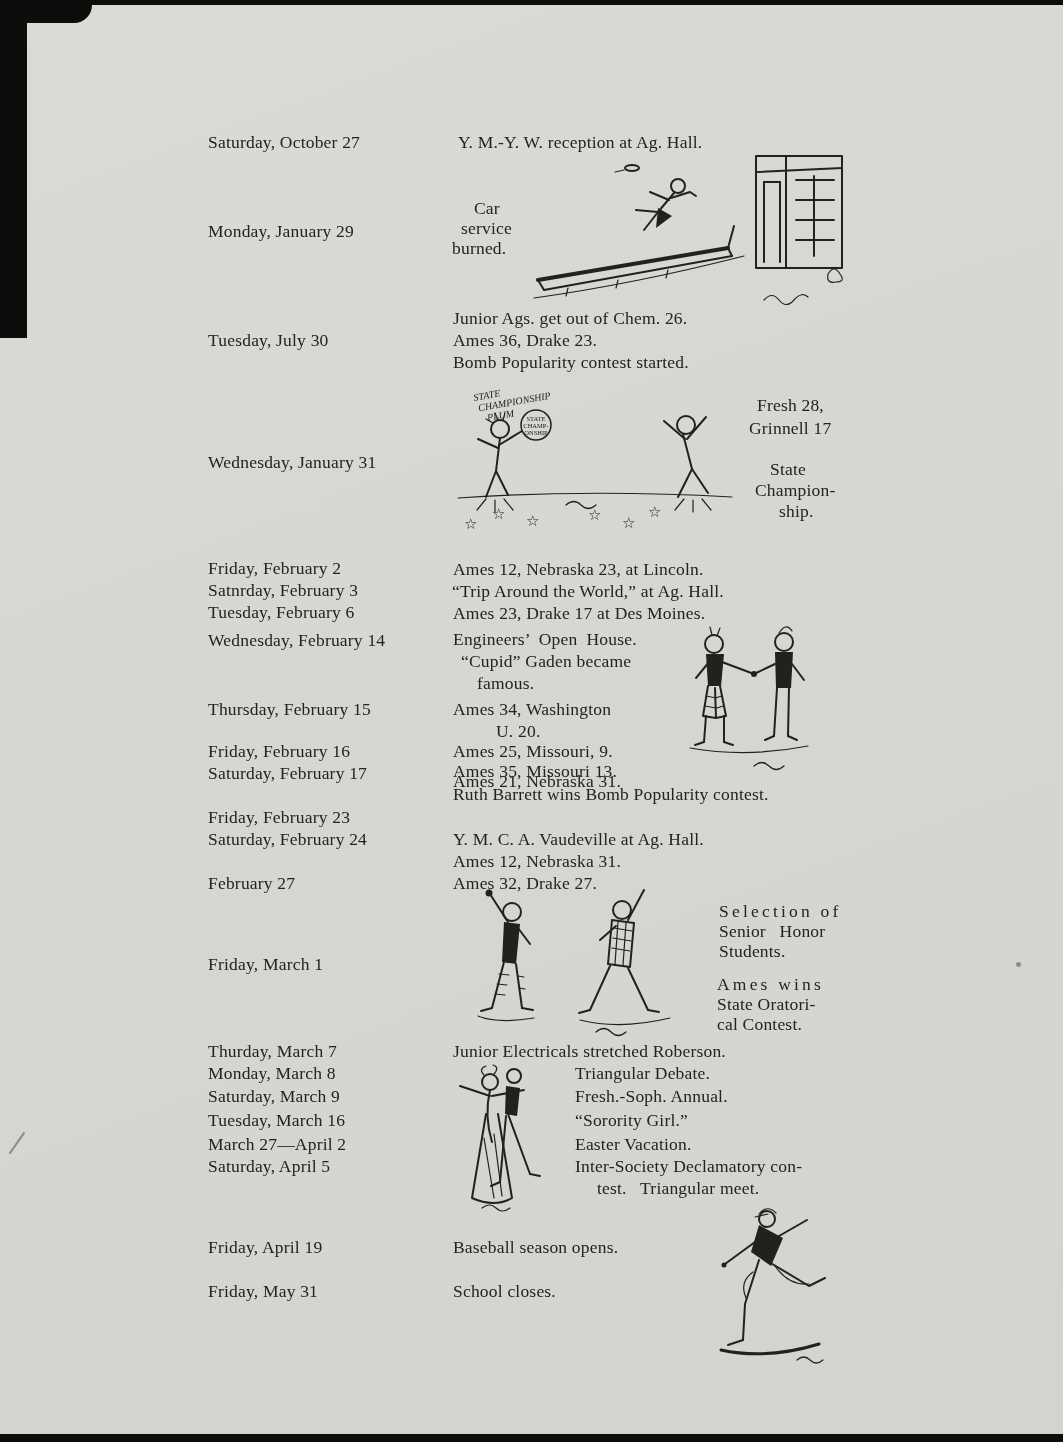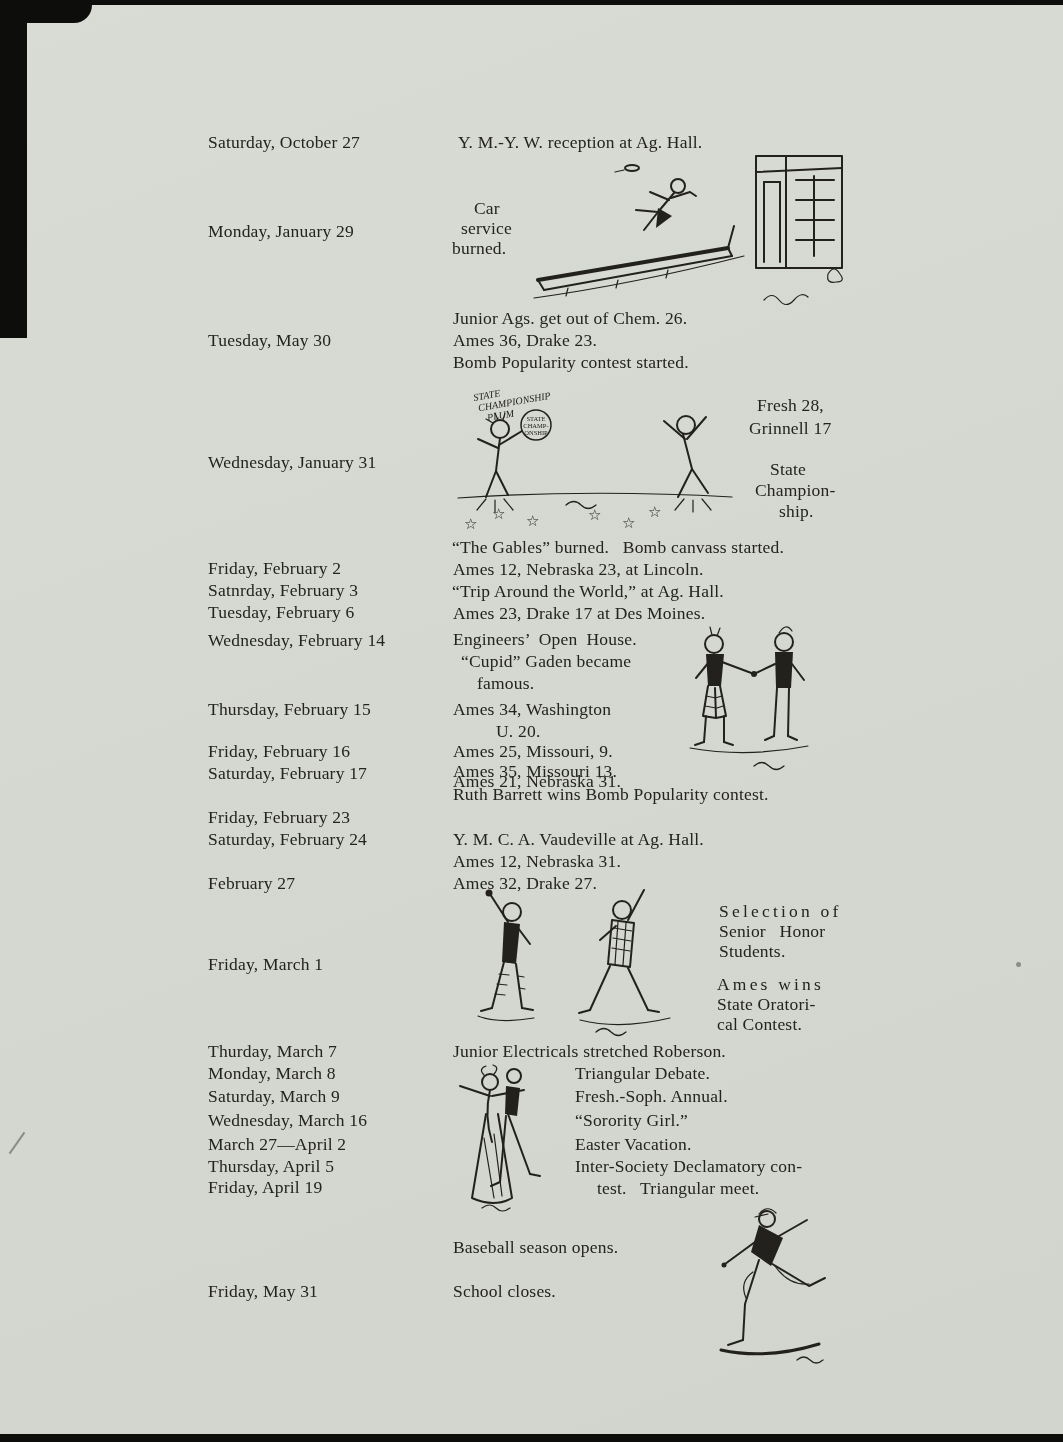--- a/index.html
+++ b/index.html
@@ -36,59 +36,58 @@
 
   <div class="edge" style="left:0;top:0;width:1063px;height:5px"></div>
   <div class="edge" style="left:0;top:0;width:92px;height:23px;border-bottom-right-radius:18px"></div>
   <div class="edge" style="left:0;top:0;width:27px;height:338px"></div>
   <div class="edge" style="left:0;top:1434px;width:1063px;height:8px"></div>
   <div class="mark" style="left:4px;top:1142px;width:26px;height:2px;transform:rotate(-55deg)"></div>
   <div class="mark" style="left:1016px;top:962px;width:5px;height:5px;border-radius:50%"></div>
 
   <div class="line" style="left:208px;top:133px">Saturday, October 27</div>
   <div class="line" style="left:208px;top:222px">Monday, January 29</div>
-  <div class="line" style="left:208px;top:331px">Tuesday, May 30</div>
+  <div class="line" style="left:208px;top:331px">Tuesday, July 30</div>
   <div class="line" style="left:208px;top:453px">Wednesday, January 31</div>
   <div class="line" style="left:208px;top:559px">Friday, February 2</div>
   <div class="line" style="left:208px;top:581px">Satnrday, February 3</div>
   <div class="line" style="left:208px;top:603px">Tuesday, February 6</div>
   <div class="line" style="left:208px;top:631px">Wednesday, February 14</div>
   <div class="line" style="left:208px;top:700px">Thursday, February 15</div>
   <div class="line" style="left:208px;top:742px">Friday, February 16</div>
   <div class="line" style="left:208px;top:764px">Saturday, February 17</div>
   <div class="line" style="left:208px;top:808px">Friday, February 23</div>
   <div class="line" style="left:208px;top:830px">Saturday, February 24</div>
   <div class="line" style="left:208px;top:874px">February 27</div>
   <div class="line" style="left:208px;top:955px">Friday, March 1</div>
   <div class="line" style="left:208px;top:1042px">Thurday, March 7</div>
   <div class="line" style="left:208px;top:1064px">Monday, March 8</div>
   <div class="line" style="left:208px;top:1087px">Saturday, March 9</div>
-  <div class="line" style="left:208px;top:1111px">Wednesday, March 16</div>
+  <div class="line" style="left:208px;top:1111px">Tuesday, March 16</div>
   <div class="line" style="left:208px;top:1135px">March 27—April 2</div>
-  <div class="line" style="left:208px;top:1157px">Thursday, April 5</div>
-  <div class="line" style="left:208px;top:1178px">Friday, April 19</div>
+  <div class="line" style="left:208px;top:1157px">Saturday, April 5</div>
+  <div class="line" style="left:208px;top:1238px">Friday, April 19</div>
   <div class="line" style="left:208px;top:1282px">Friday, May 31</div>
 
   <div class="line" style="left:458px;top:133px">Y. M.-Y. W. reception at Ag. Hall.</div>
 
   <div class="line" style="left:474px;top:199px">Car</div>
   <div class="line" style="left:461px;top:219px">service</div>
   <div class="line" style="left:452px;top:239px">burned.</div>
 
   <div class="line" style="left:453px;top:309px">Junior Ags. get out of Chem. 26.</div>
   <div class="line" style="left:453px;top:331px">Ames 36, Drake 23.</div>
   <div class="line" style="left:453px;top:353px">Bomb Popularity contest started.</div>
 
   <div class="line" style="left:757px;top:396px">Fresh 28,</div>
   <div class="line" style="left:749px;top:419px">Grinnell 17</div>
   <div class="line" style="left:770px;top:460px">State</div>
   <div class="line" style="left:755px;top:481px">Champion-</div>
   <div class="line" style="left:779px;top:502px">ship.</div>
 
-  <div class="line" style="left:452px;top:538px">“The Gables” burned.   Bomb canvass started.</div>
   <div class="line" style="left:453px;top:560px">Ames 12, Nebraska 23, at Lincoln.</div>
   <div class="line" style="left:452px;top:582px">“Trip Around the World,” at Ag. Hall.</div>
   <div class="line" style="left:453px;top:604px">Ames 23, Drake 17 at Des Moines.</div>
 
   <div class="line" style="left:453px;top:630px">Engineers’  Open  House.</div>
   <div class="line" style="left:461px;top:652px">“Cupid” Gaden became</div>
   <div class="line" style="left:477px;top:674px">famous.</div>
 
   <div class="line" style="left:453px;top:700px">Ames 34, Washington</div>
   <div class="line" style="left:496px;top:722px">U. 20.</div>

